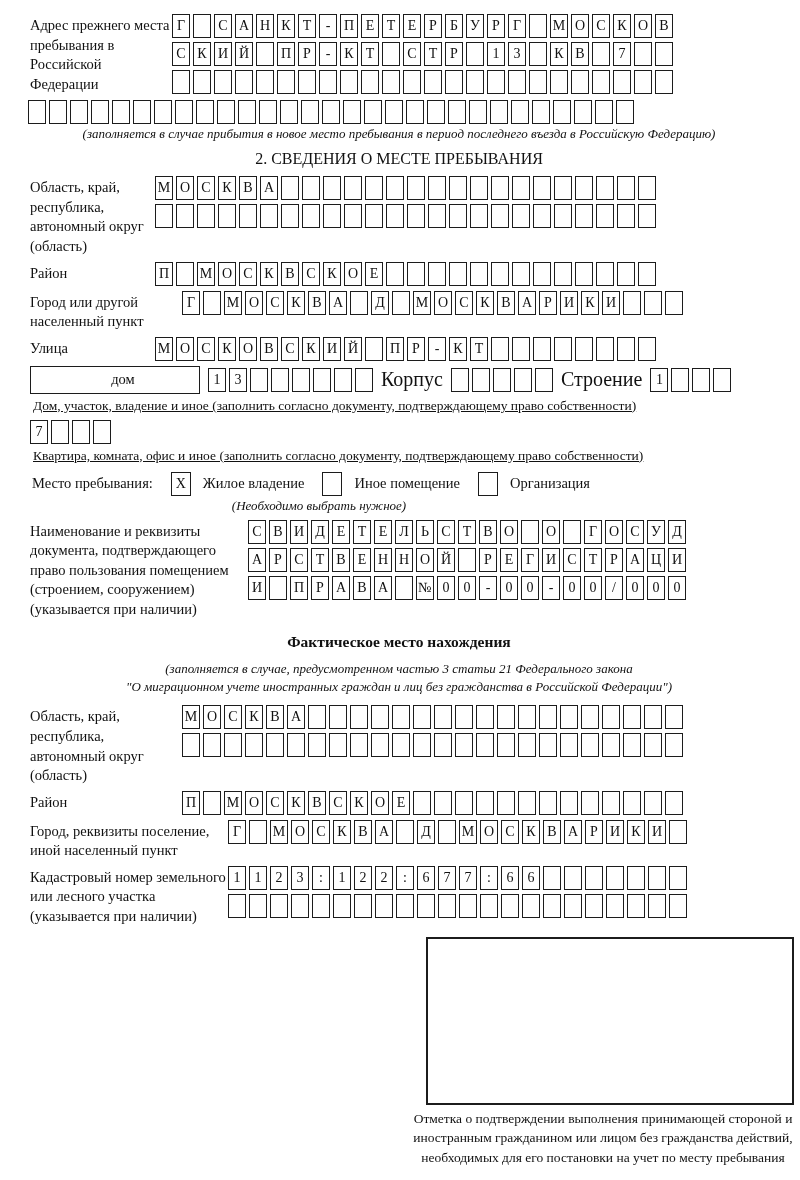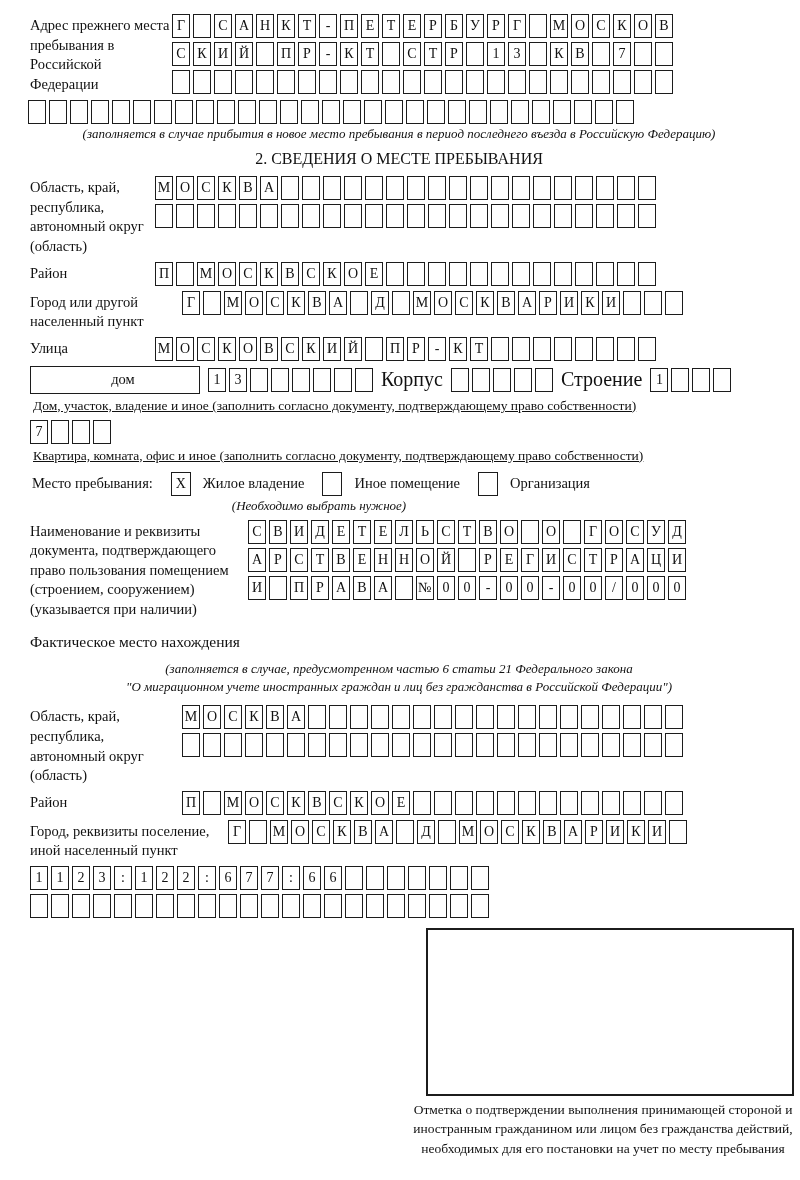--- a/index.html
+++ b/index.html
@@ -28,21 +28,21 @@
     border:1.6px solid #1c1c1c;
     display:inline-flex; align-items:center; justify-content:center;
     font-size:14px; line-height:1; background:#fff;
   }
   .fullrow { margin:6px 0 2px -2px; }
 
   .note { font-size:13px; text-align:center; margin:2px 0 4px 0;font-style:italic; }
   .note-left { font-size:13.5px; margin:3px 0 6px 3px;text-decoration:underline; }
 
   .sec-title { text-align:center; font-weight:normal; font-size:16px; margin:8px 0 8px 0; }
-  .sub-title { text-align:left; font-weight:normal; font-size:15.5px; margin:14px 0 10px 0; }
+  .sub-title { text-align:center; font-weight:bold; font-size:15.5px; margin:14px 0 10px 0; }
 
   .inline-row { display:flex; align-items:center; margin:4px 0 4px 0; }
   .boxfield {
     border:1.6px solid #1c1c1c; height:28px; display:inline-flex;
     align-items:center; justify-content:center; font-size:14.5px; background:#fff;padding-left:16px;
   }
   .house-box { width:170px; margin-right:8px; }
   .apt-box { width:200px; margin-right:8px; }
   .seg-label { font-size:20px; margin:0 8px; }
 
@@ -459,21 +459,21 @@
           <span class="cell">0</span>
           <span class="cell">/</span>
           <span class="cell">0</span>
           <span class="cell">0</span>
           <span class="cell">0</span>
         </div>
     </div>
   </div>
 
   <div class="sub-title">Фактическое место нахождения</div>
-  <div class="note mb2">(заполняется в случае, предусмотренном частью 6 статьи 21 Федерального закона</div>
+  <div class="note mb2">(заполняется в случае, предусмотренном частью 3 статьи 21 Федерального закона</div>
   <div class="note mb10">"О миграционном учете иностранных граждан и лиц без гражданства в Российской Федерации")</div>
 
   <div class="field">
     <div class="label w150">Область, край, республика, автономный округ (область)</div>
     <div class="rows">
       <div class="cellrow">
           <span class="cell">М</span>
           <span class="cell">О</span>
           <span class="cell">С</span>
           <span class="cell">К</span>
@@ -579,20 +579,21 @@
         <span class="cell">А</span>
         <span class="cell">Р</span>
         <span class="cell">И</span>
         <span class="cell">К</span>
         <span class="cell">И</span>
         <span class="cell"></span>
       </div>
   </div>
 
   <div class="field">
+    <div class="label w195">Кадастровый номер земельного или лесного участка (указывается при наличии)</div>
     <div class="rows">
       <div class="cellrow">
           <span class="cell">1</span>
           <span class="cell">1</span>
           <span class="cell">2</span>
           <span class="cell">3</span>
           <span class="cell">:</span>
           <span class="cell">1</span>
           <span class="cell">2</span>
           <span class="cell">2</span>

